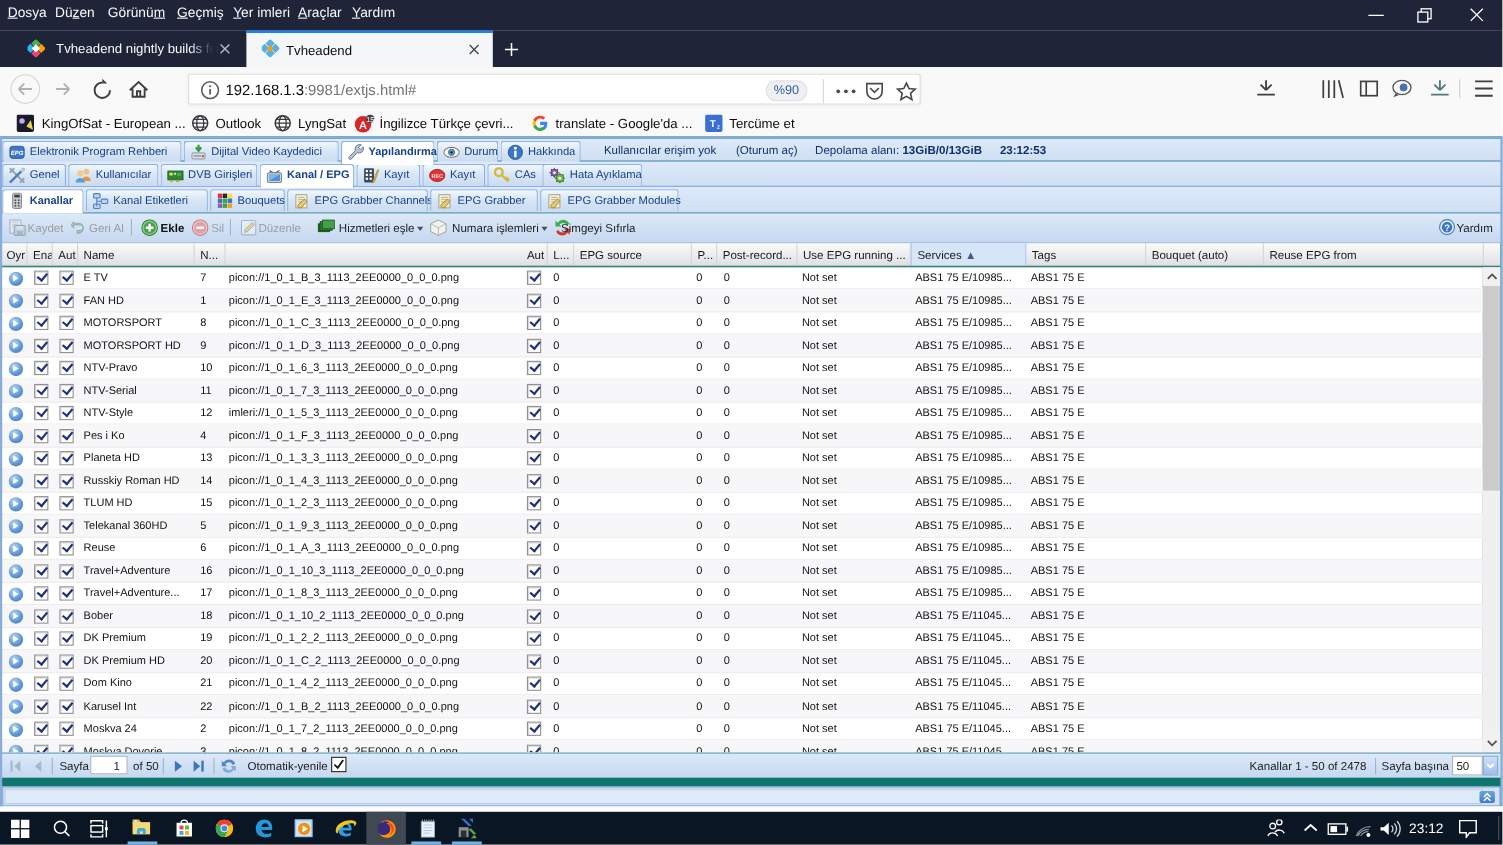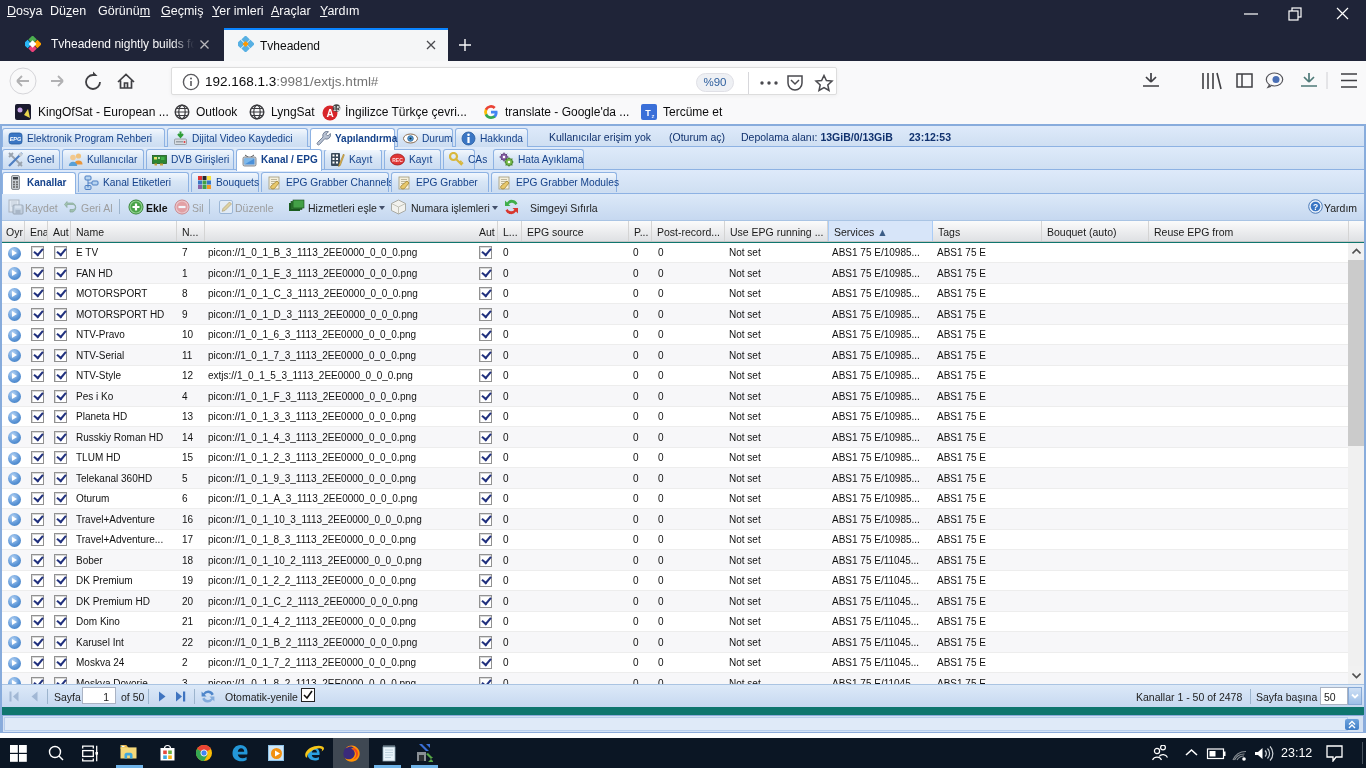--- a/index.html
+++ b/index.html
@@ -291,21 +291,21 @@
           </svg>
       <span class="tt">Kayıt</span>
         </div>
     <div class="xtab" style="left:384px;width:57px;">
       <svg class="ic" width="15" height="15" viewBox="0 0 15 15">
             <ellipse cx="7.5" cy="7.5" rx="7" ry="5.5" fill="#e03535" stroke="#9e1a1a" stroke-width="0.8"></ellipse>
             <text x="7.5" y="9.8" font-size="5" fill="#ffd9d9" text-anchor="middle" font-weight="bold">REC</text>
           </svg>
       <span class="tt">Kayıt</span>
         </div>
-    <div class="xtab" style="left:443px;width:32px;">
+    <div class="xtab" style="left:443px;width:64px;">
       <svg class="ic" width="15" height="15" viewBox="0 0 15 15">
             <circle cx="4.5" cy="4.5" r="3.5" fill="none" stroke="#d8b73c" stroke-width="2.2"></circle>
             <path d="M7 7 L13 13 M10.5 10.5 l2 -1.5 M12 12 l2-1.5" stroke="#d8b73c" stroke-width="2"></path>
           </svg>
       <span class="tt">CAs</span>
         </div>
     <div class="xtab" style="left:493px;width:91px;">
       <svg class="ic" width="15" height="15" viewBox="0 0 15 15">
             <circle cx="5" cy="5" r="3.2" fill="#8a62a8" stroke="#5a3a78" stroke-width="0.8"></circle>
             <circle cx="5" cy="5" r="1.2" fill="#fff"></circle>
@@ -425,21 +425,21 @@
           <path d="M1.5 4.5 L8.5 8 L15.5 4.5 M8.5 8 V15" stroke="#b5b5aa" stroke-width="0.8" fill="none"></path>
         </svg>
     <span class="tbtxt" style="left:411px;color:#222">Numara işlemleri</span>
     <svg class="abs" style="left:492px;top:12px" width="6" height="4" viewBox="0 0 6 4">
           <path d="M0 0 h6 L3 4z" fill="#44506a"></path>
         </svg>
     <svg class="abs" style="left:504px;top:5px" width="15" height="16" viewBox="0 0 15 16">
           <path d="M13.5 4.5 A 6 6 0 0 0 3 3.5 L1 1.5 v5.5 h5.5 L4.6 5.2 A 4 4 0 0 1 11.4 6z" fill="#3fae4a"></path>
           <path d="M1.5 11.5 A 6 6 0 0 0 12 12.5 L14 14.5 v-5.5 h-5.5 l1.9 1.8 A 4 4 0 0 1 3.6 10z" fill="#d8372e"></path>
         </svg>
-    <span class="tbtxt" style="left:530px;color:#222">Simgeyi Sıfırla</span>
+    <span class="tbtxt" style="left:510px;color:#222">Simgeyi Sıfırla</span>
     <svg class="abs" style="left:1308px;top:5px" width="15" height="15" viewBox="0 0 15 15">
           <circle cx="7.5" cy="7.5" r="6.8" fill="#e8f0fa" stroke="#4a7ab8" stroke-width="1"></circle>
           <circle cx="7.5" cy="7.5" r="4.8" fill="#3a76c4"></circle>
           <text x="7.5" y="10.6" font-size="8.5" fill="#fff" text-anchor="middle" font-weight="bold">?</text>
         </svg>
     <span class="tbtxt" style="left:1324px;color:#222">Yardım</span>
   </div>
   <div id="ghead">
     <div class="hc" style="left:0;width:24px;">Oyr</div>
     <div class="hc" style="left:24px;width:23px;">Ena</div>
@@ -548,21 +548,21 @@
           <span class="cell" style="left:728px">Not set</span>
           <span class="cell" style="left:831px">ABS1 75 E/10985...</span>
           <span class="cell" style="left:936px">ABS1 75 E</span>
         </div>
         <div class="row" style="top:123.0px">
           <div class="play"></div>
           <div class="cb" style="left:30px"></div>
           <div class="cb" style="left:53px"></div>
           <span class="cell" style="left:75px">NTV-Style</span>
           <span class="cell" style="left:181px">12</span>
-          <span class="cell" style="left:207px">extjs://1_0_1_5_3_1113_2EE0000_0_0_0.png</span>
+          <span class="cell" style="left:207px">imleri://1_0_1_5_3_1113_2EE0000_0_0_0.png</span>
           <div class="cb" style="left:478px"></div>
           <span class="cell" style="left:502px">0</span>
           <span class="cell" style="left:632px">0</span>
           <span class="cell" style="left:657px">0</span>
           <span class="cell" style="left:728px">Not set</span>
           <span class="cell" style="left:831px">ABS1 75 E/10985...</span>
           <span class="cell" style="left:936px">ABS1 75 E</span>
         </div>
         <div class="row alt" style="top:143.5px">
           <div class="play"></div>
@@ -636,21 +636,21 @@
           <span class="cell" style="left:632px">0</span>
           <span class="cell" style="left:657px">0</span>
           <span class="cell" style="left:728px">Not set</span>
           <span class="cell" style="left:831px">ABS1 75 E/10985...</span>
           <span class="cell" style="left:936px">ABS1 75 E</span>
         </div>
         <div class="row" style="top:246.0px">
           <div class="play"></div>
           <div class="cb" style="left:30px"></div>
           <div class="cb" style="left:53px"></div>
-          <span class="cell" style="left:75px">Oturum</span>
+          <span class="cell" style="left:75px">Reuse</span>
           <span class="cell" style="left:181px">6</span>
           <span class="cell" style="left:207px">picon://1_0_1_A_3_1113_2EE0000_0_0_0.png</span>
           <div class="cb" style="left:478px"></div>
           <span class="cell" style="left:502px">0</span>
           <span class="cell" style="left:632px">0</span>
           <span class="cell" style="left:657px">0</span>
           <span class="cell" style="left:728px">Not set</span>
           <span class="cell" style="left:831px">ABS1 75 E/10985...</span>
           <span class="cell" style="left:936px">ABS1 75 E</span>
         </div>

